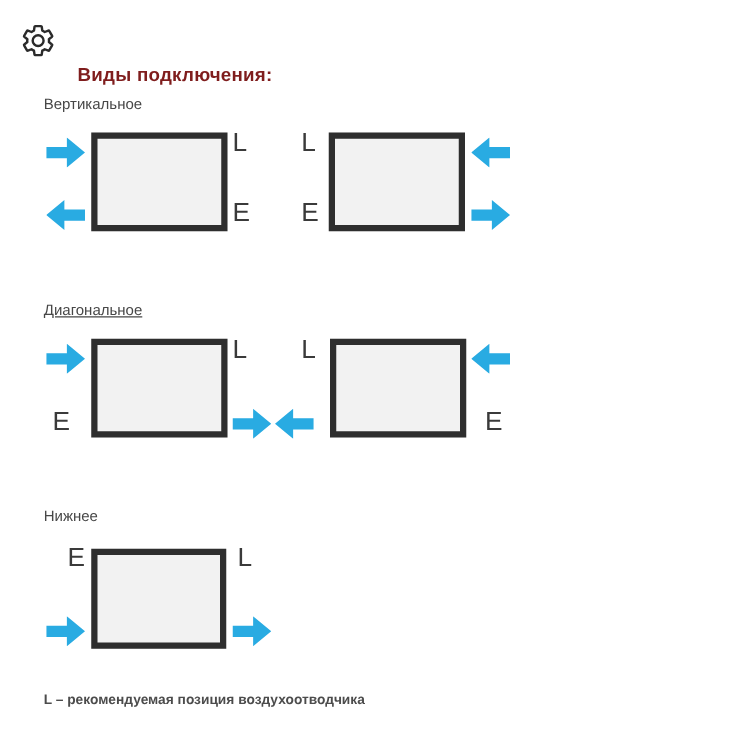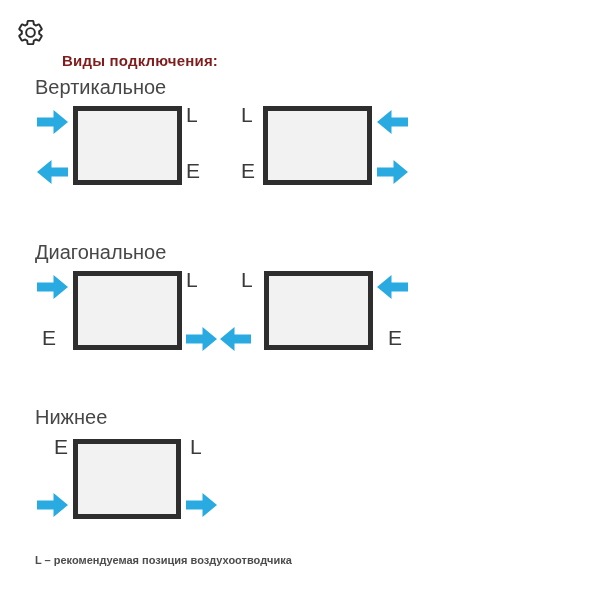--- a/index.html
+++ b/index.html
@@ -16,21 +16,21 @@
   .header-title {
     position: absolute; left: 62px; top: 23px;
     font-size: 15px; font-weight: bold; color: #7f1d1d;
     letter-spacing: 0.2px;
     margin-top: 29px;
   }
   .gear { position: absolute; left: 16px; top: 18px; width: 29px; height: 29px; }
   .gear path { fill: none; stroke: #2b2b2b; stroke-width: 1.6; stroke-linejoin: round; }
 
   .sec-title {
-    position: absolute; font-size: 20px; color: #474747; line-height: 1;
+    position: absolute; font-size: 12px; color: #474747; line-height: 1;
   }
   .rect {
     position: absolute; box-sizing: border-box;
     width: 109px; height: 79px;
     background: #f2f2f2; border: 5px solid var(--outline);
   }
   .lbl {
     position: absolute; font-size: 21px; color: var(--ink); line-height: 1;
   }
   .arrow { position: absolute; width: 31px; height: 24px; }
@@ -68,21 +68,21 @@
   <div class="rect" style="left:263px; top:106px;"></div>
   <div class="lbl" style="left:241px; top:104px;">L</div>
   <div class="lbl" style="left:241px; top:160px;">E</div>
   <svg class="arrow left" style="left:377px; top:110px;" viewBox="0 0 31 24">
       <polygon points="0,7.5 16.5,7.5 16.5,0 31,12 16.5,24 16.5,16.5 0,16.5"></polygon>
     </svg>
   <svg class="arrow" style="left:377px; top:160px;" viewBox="0 0 31 24">
       <polygon points="0,7.5 16.5,7.5 16.5,0 31,12 16.5,24 16.5,16.5 0,16.5"></polygon>
     </svg>
 
-  <div class="sec-title" style="left:35px; top:242px;">Диагональное</div>
+  <div class="sec-title" style="left:35px; top:242px;text-decoration:underline;">Диагональное</div>
 
   <div class="rect" style="left:73px; top:271px;"></div>
   <svg class="arrow" style="left:37px; top:275px;" viewBox="0 0 31 24">
       <polygon points="0,7.5 16.5,7.5 16.5,0 31,12 16.5,24 16.5,16.5 0,16.5"></polygon>
     </svg>
   <div class="lbl" style="left:42px; top:327px;">E</div>
   <div class="lbl" style="left:186px; top:269px;">L</div>
   <svg class="arrow" style="left:186px; top:327px;" viewBox="0 0 31 24">
       <polygon points="0,7.5 16.5,7.5 16.5,0 31,12 16.5,24 16.5,16.5 0,16.5"></polygon>
     </svg>

